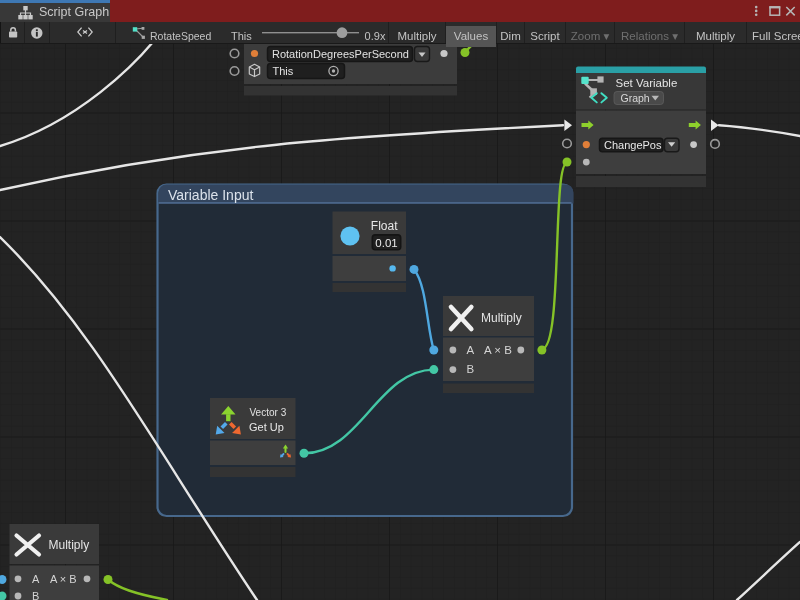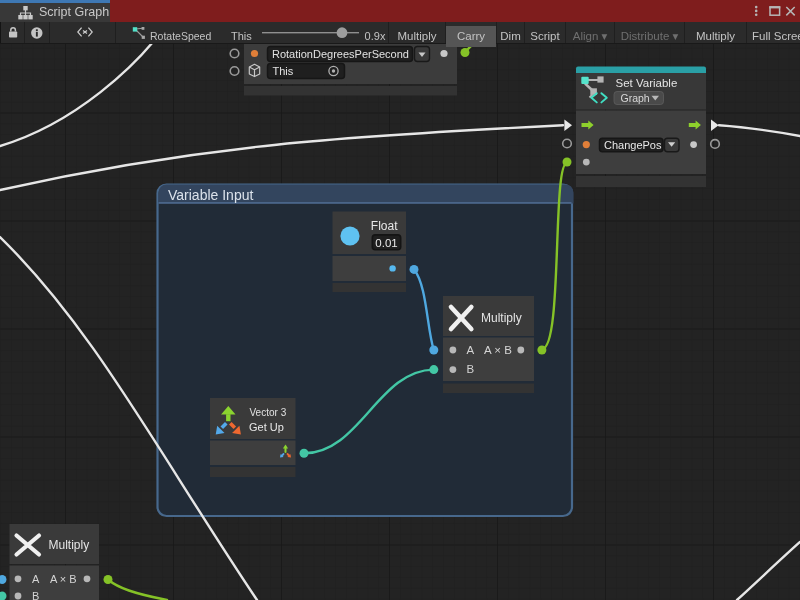--- a/index.html
+++ b/index.html
@@ -237,27 +237,27 @@
     <div class="tbtxt" style="left:150px;width:70px;text-align:left;font-size:10.5px">RotateSpeed</div>
     <div class="tbtxt" style="left:231px;width:32px;text-align:left;font-size:11px">This</div>
     <svg width="130" height="21" style="position:absolute;left:258px;top:0" viewBox="0 0 130 21">
       <rect x="4" y="10" width="97" height="1.4" fill="#8f8f8f"></rect>
       <circle cx="84" cy="10.7" r="5.4" fill="#9d9d9d"></circle>
     </svg>
     <div class="tbtxt" style="left:362px;width:26px;text-align:center;font-size:11px">0.9x</div>
     <div class="tsep" style="left:388px"></div>
     <div class="tbtxt" style="left:389px;width:56px">Multiply</div>
     <div class="tsep" style="left:445px"></div>
-    <div class="tbtxt" style="left:446px;width:50px;background:#555555">Carry</div>
+    <div class="tbtxt" style="left:446px;width:50px;background:#555555">Values</div>
     <div class="tsep" style="left:496px"></div>
     <div class="tbtxt" style="left:497px;width:27px">Dim</div>
     <div class="tsep" style="left:524px"></div>
     <div class="tbtxt" style="left:525px;width:40px">Script</div>
     <div class="tsep" style="left:565px"></div>
-    <div class="tbtxt dim" style="left:566px;width:48px">Align ▾</div>
+    <div class="tbtxt dim" style="left:566px;width:48px">Zoom ▾</div>
     <div class="tsep" style="left:614px"></div>
-    <div class="tbtxt dim" style="left:615px;width:69px">Distribute ▾</div>
+    <div class="tbtxt dim" style="left:615px;width:69px">Relations ▾</div>
     <div class="tsep" style="left:684px"></div>
     <div class="tbtxt" style="left:685px;width:61px">Multiply</div>
     <div class="tsep" style="left:746px"></div>
     <div class="tbtxt" style="left:752px;width:60px;text-align:left;overflow:visible">Full Screen</div>
   </div>
 </div>
 
 </body></html>

